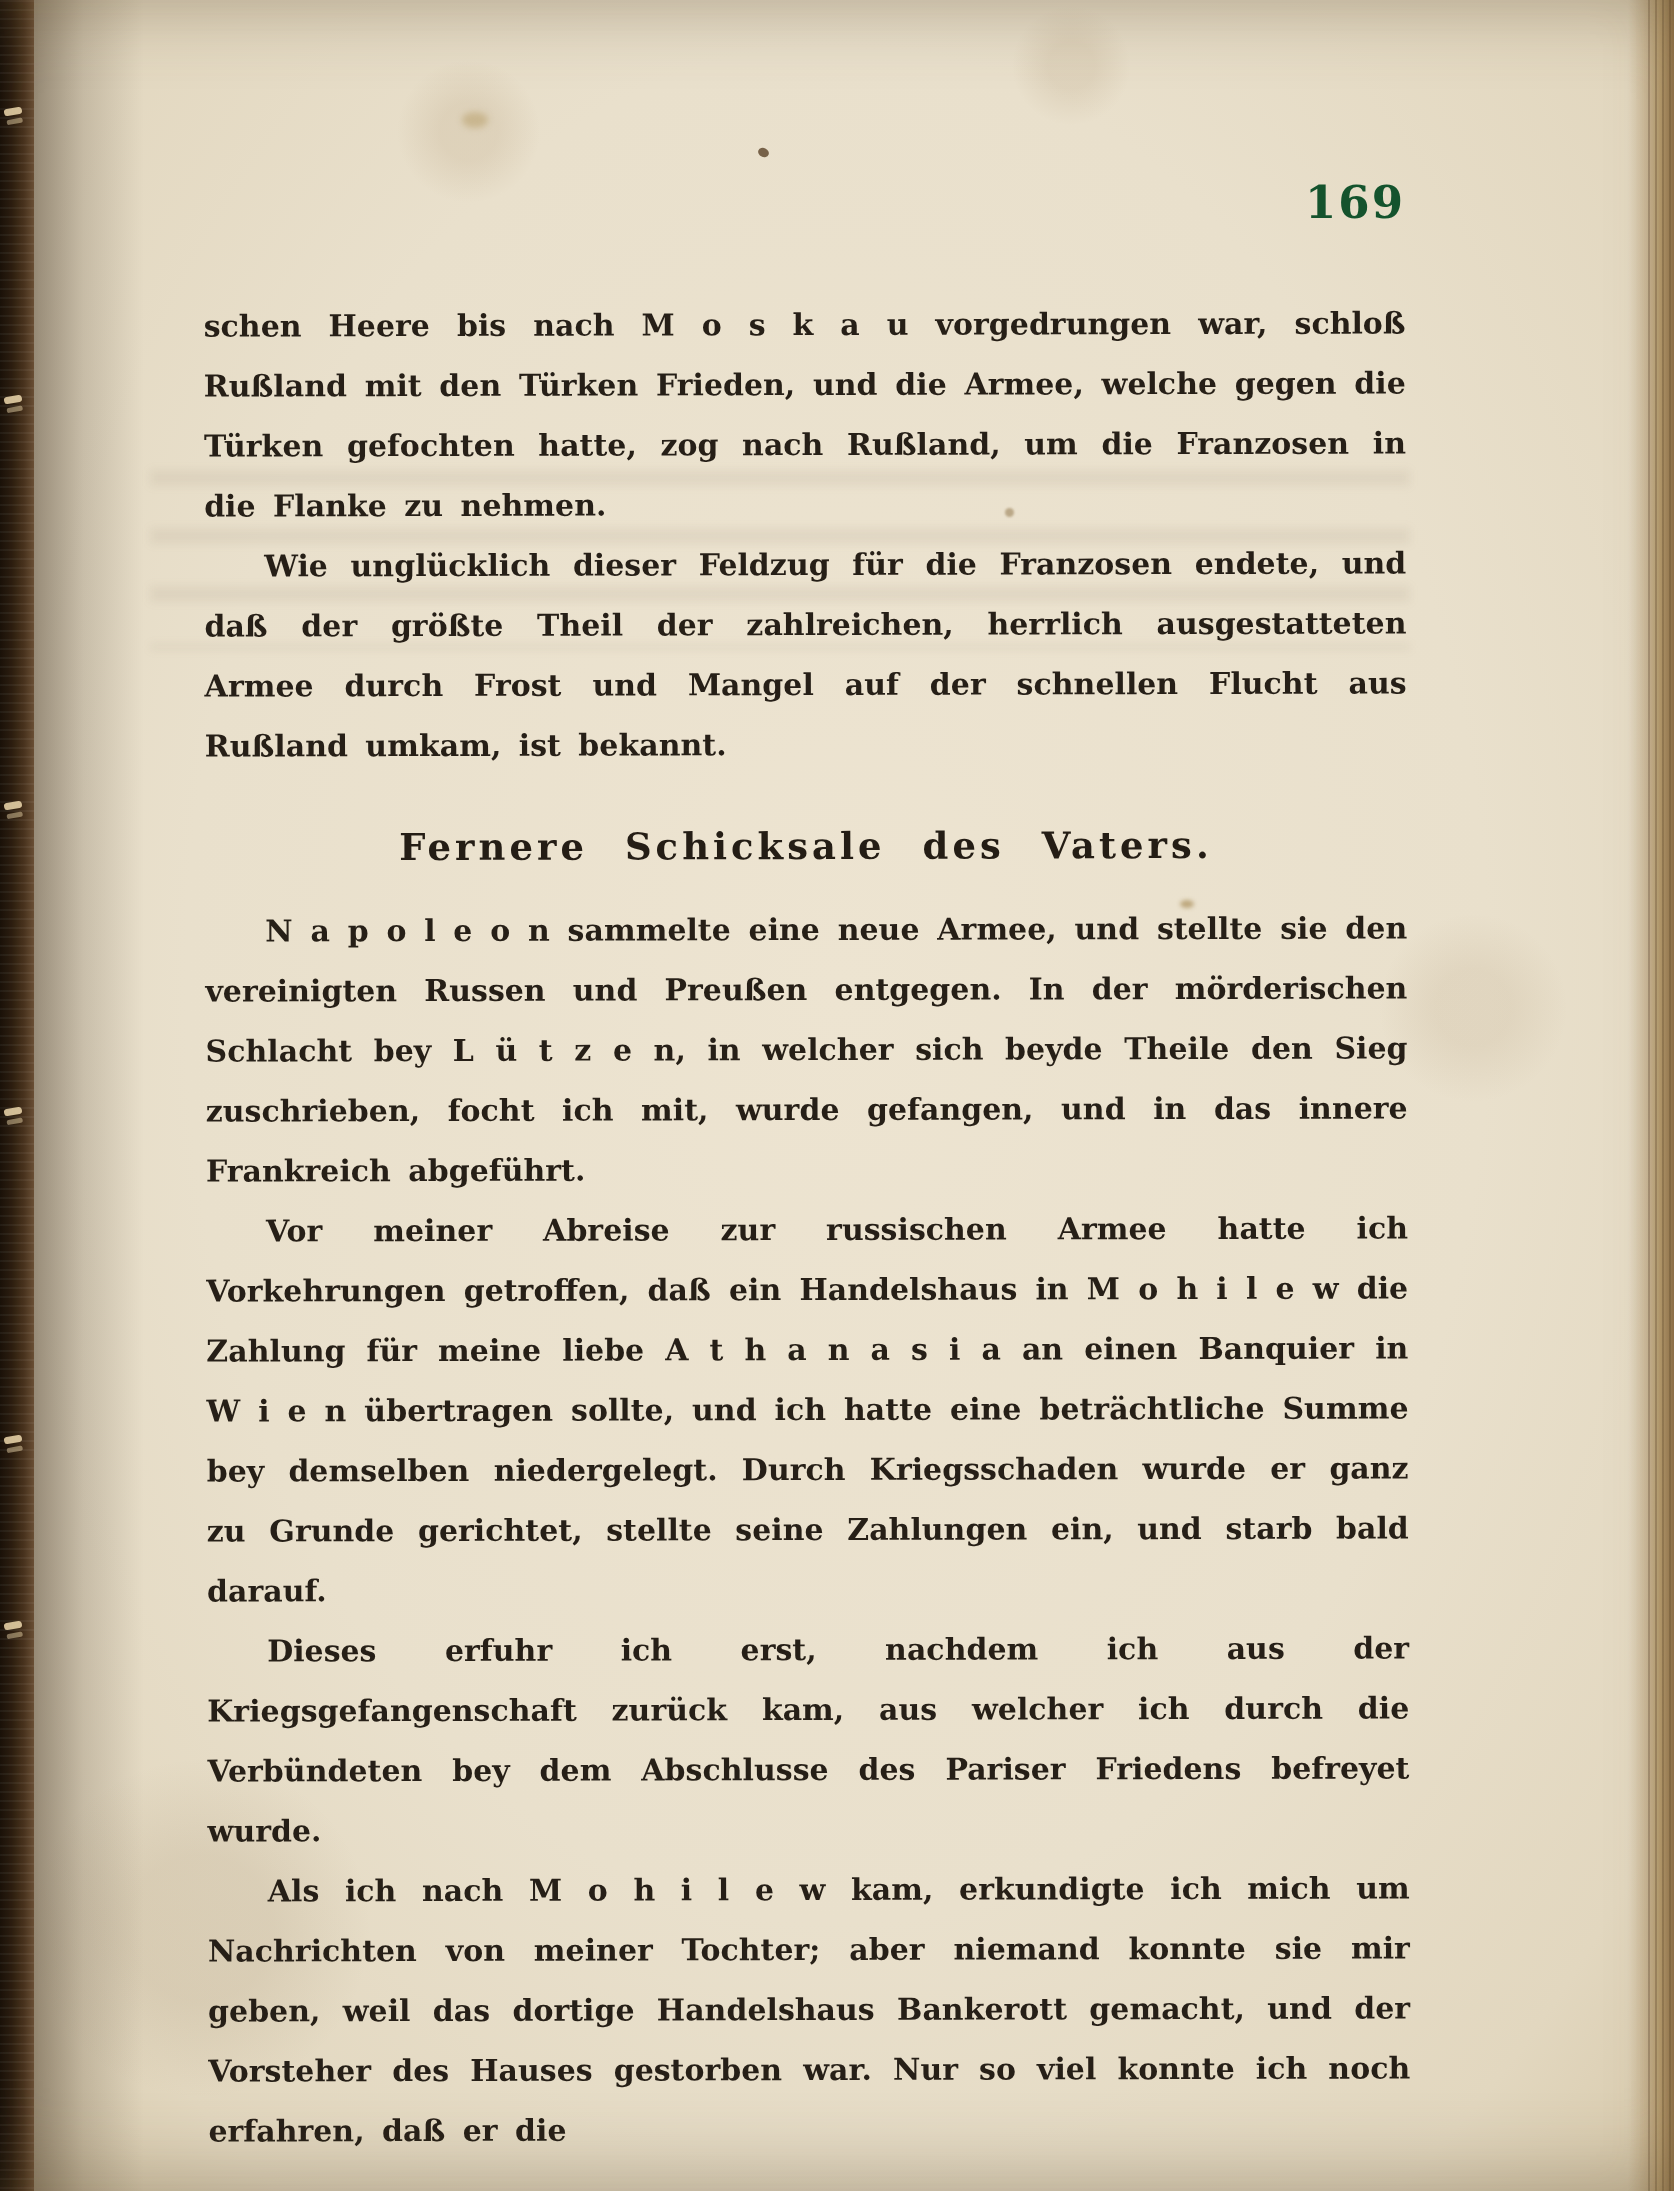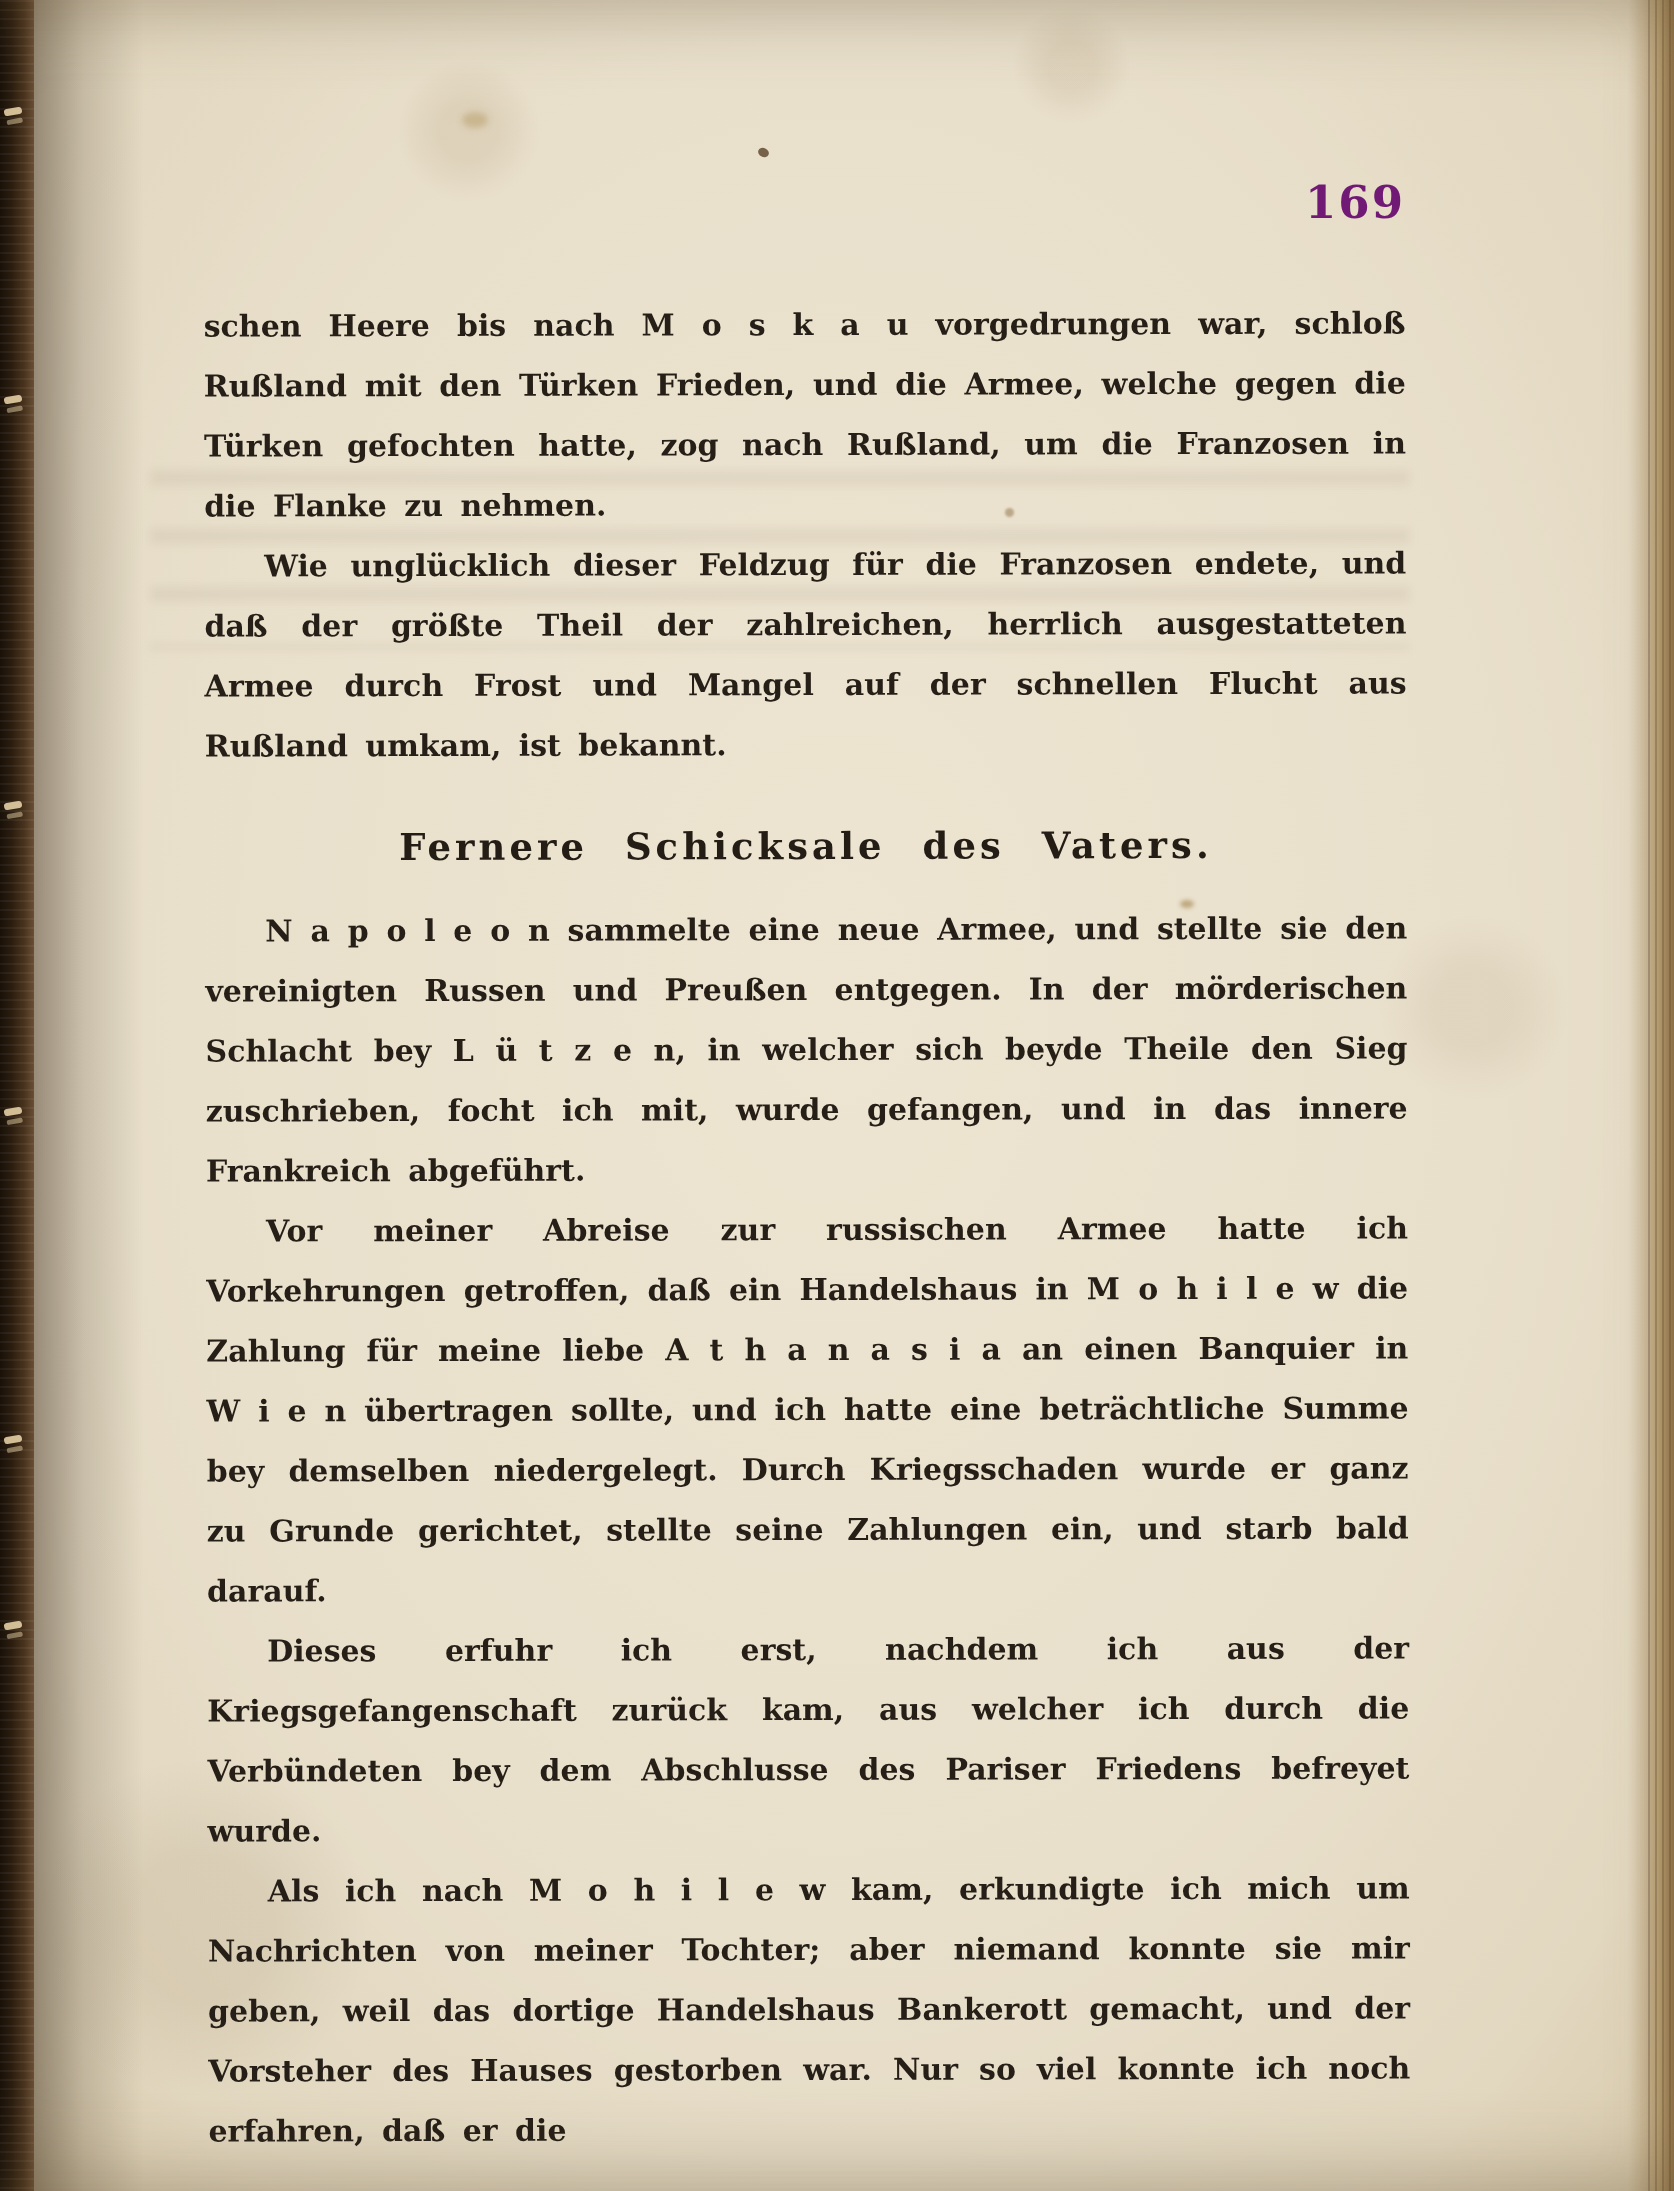--- a/index.html
+++ b/index.html
@@ -50,21 +50,21 @@
   .stain-b { left: 462px; top: 112px; width: 26px; height: 16px; background: #c9b68f; filter: blur(3px); }
   .stain-c { left: 1180px; top: 900px; width: 14px; height: 8px; background: #bda77d; filter: blur(2px); }
   .stain-d { left: 1005px; top: 508px; width: 9px; height: 9px; background: #9b8259; filter: blur(1px); opacity: .6; }
 
   .page-number {
     position: absolute;
     top: 180px;
     right: 269px;
     font-size: 45px;
     font-weight: bold;
-    color: #701a75;
+    color: #14532d;
     letter-spacing: 2px;
     line-height: 1;
   }
   .content {
     position: absolute;
     left: 206px;
     top: 295px;
     width: 1202px;
     color: #261f17;
     font-size: 30px;

